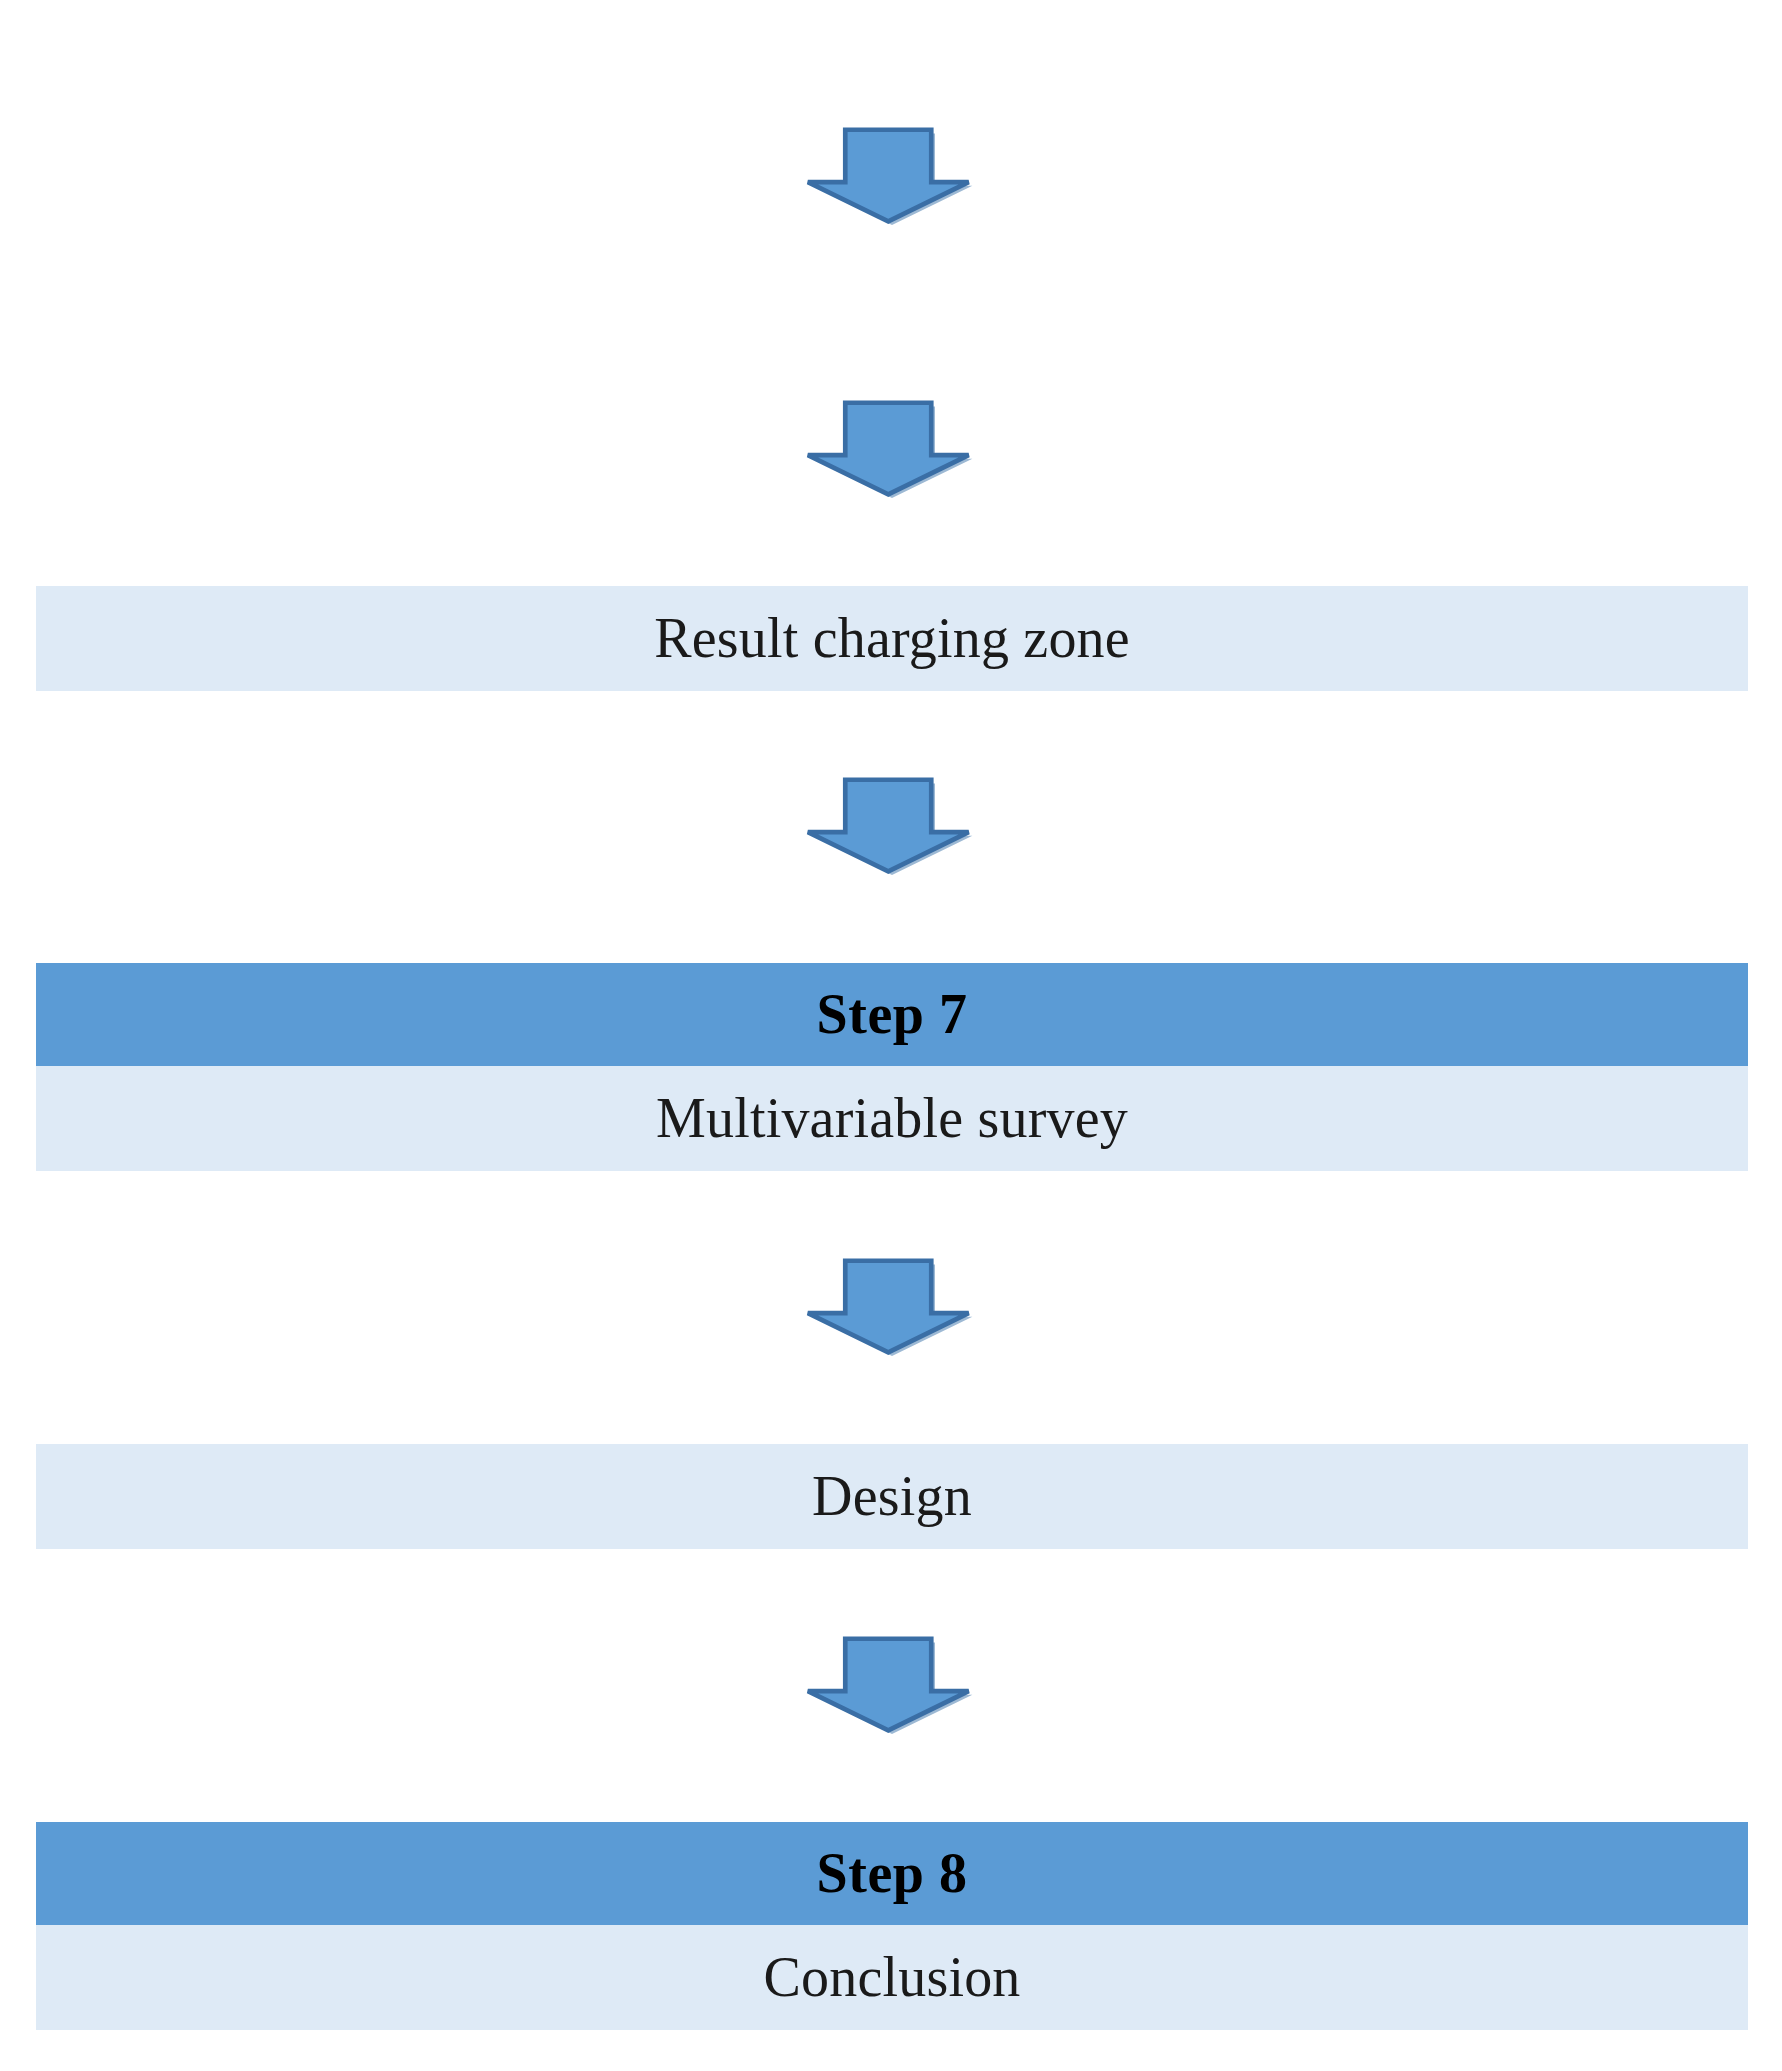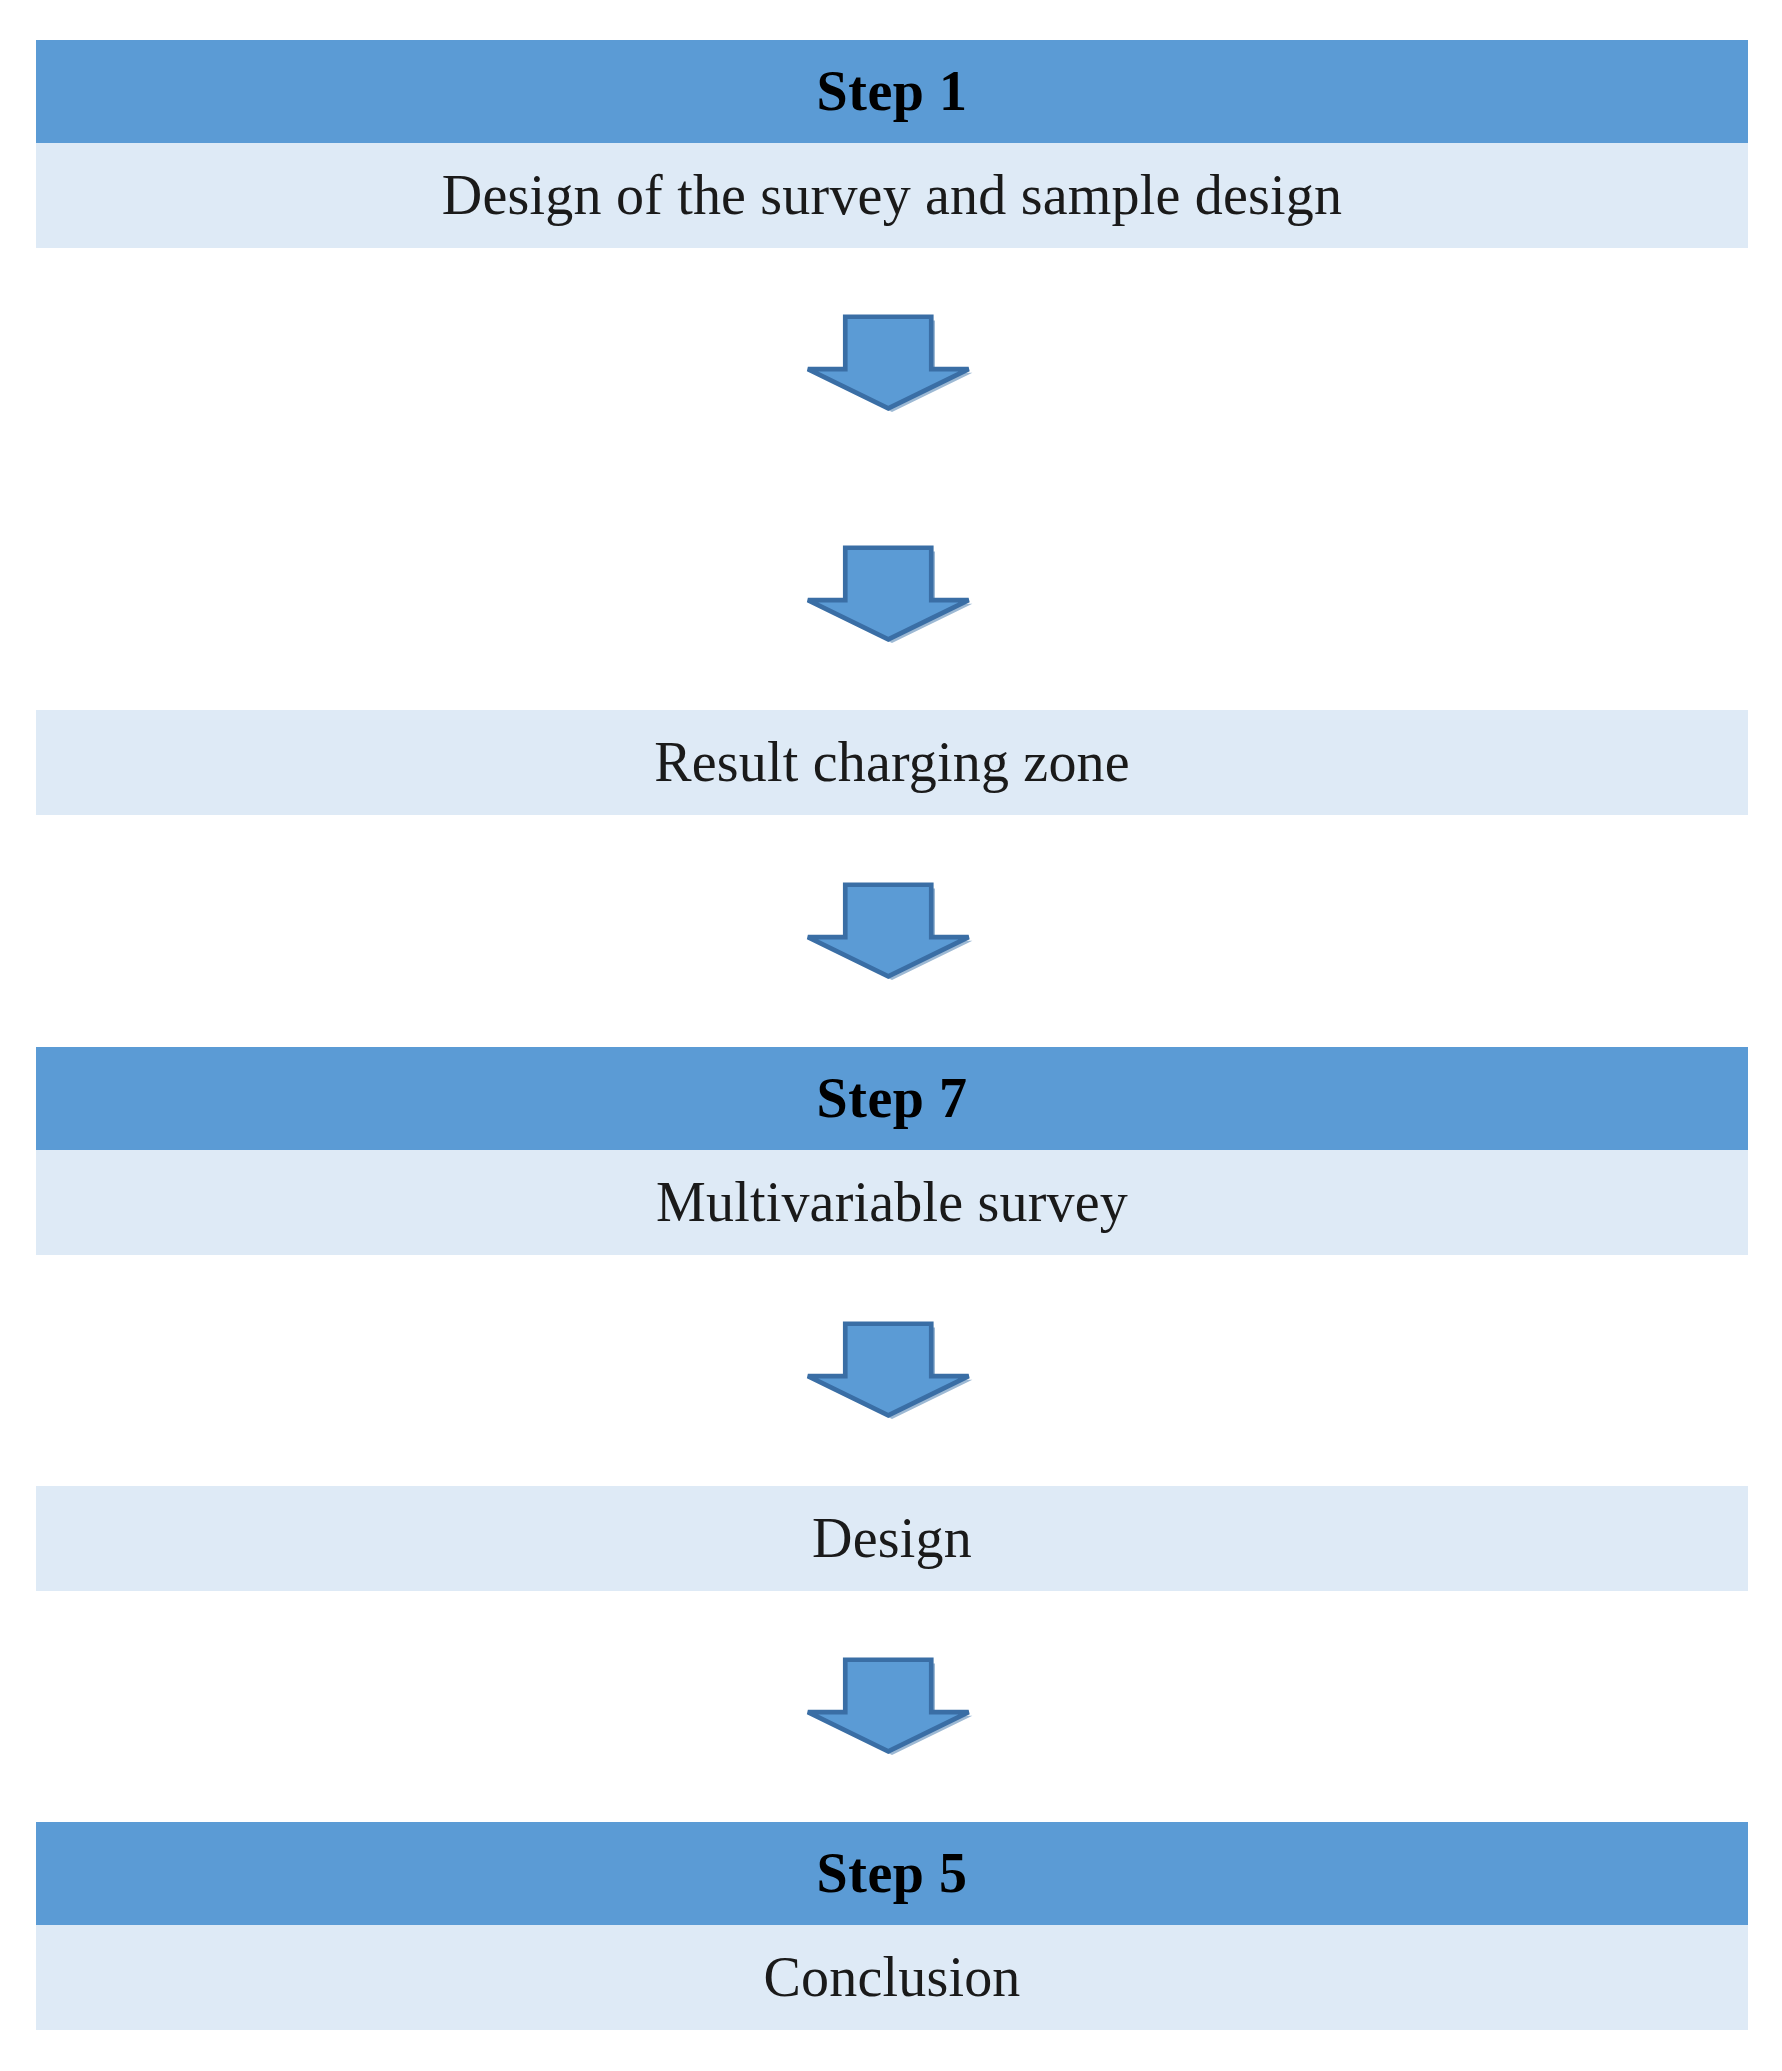--- a/index.html
+++ b/index.html
@@ -72,24 +72,20 @@
   .arrow-svg {
     display: block;
   }
 </style>
 </head>
 <body>
 
 <div id="page">
   <div class="flow">
 
-    <div class="step-block">
-      <div class="step-header">Step 1</div>
-      <div class="step-body">Design of the survey and sample design</div>
-    </div>
 
     <div class="connector">
       <svg class="arrow-svg" width="172" height="105" viewBox="0 0 184 112">
         <polygon points="6,66 46,66 46,10 138,10 138,66 178,66 92,108" fill="#9DB9D4"></polygon>
         <polygon points="2,62 42,62 42,6 134,6 134,62 174,62 88,104" fill="#5B9BD5" stroke="#3A6EA5" stroke-width="5"></polygon>
       </svg>
     </div>
 
 
     <div class="connector">
@@ -127,19 +123,19 @@
     </div>
 
     <div class="connector">
       <svg class="arrow-svg" width="172" height="105" viewBox="0 0 184 112">
         <polygon points="6,66 46,66 46,10 138,10 138,66 178,66 92,108" fill="#9DB9D4"></polygon>
         <polygon points="2,62 42,62 42,6 134,6 134,62 174,62 88,104" fill="#5B9BD5" stroke="#3A6EA5" stroke-width="5"></polygon>
       </svg>
     </div>
 
     <div class="step-block">
-      <div class="step-header">Step 5</div>
+      <div class="step-header">Step 8</div>
       <div class="step-body">Conclusion</div>
     </div>
 
   </div>
 </div>
 
 
 </body></html>

